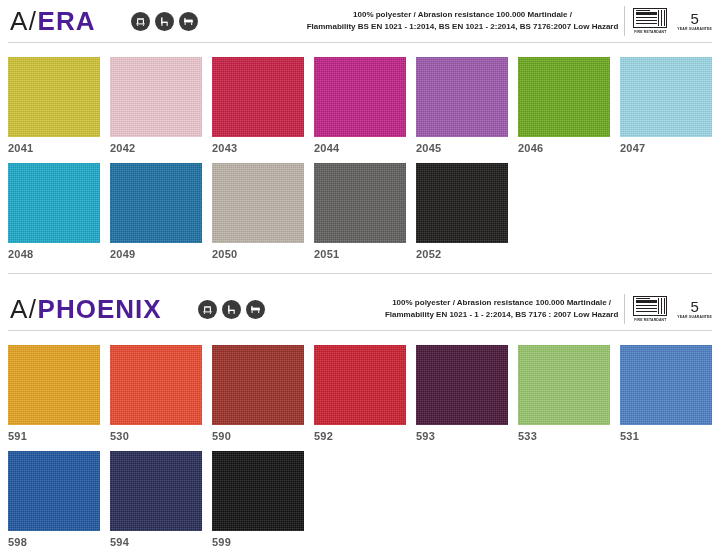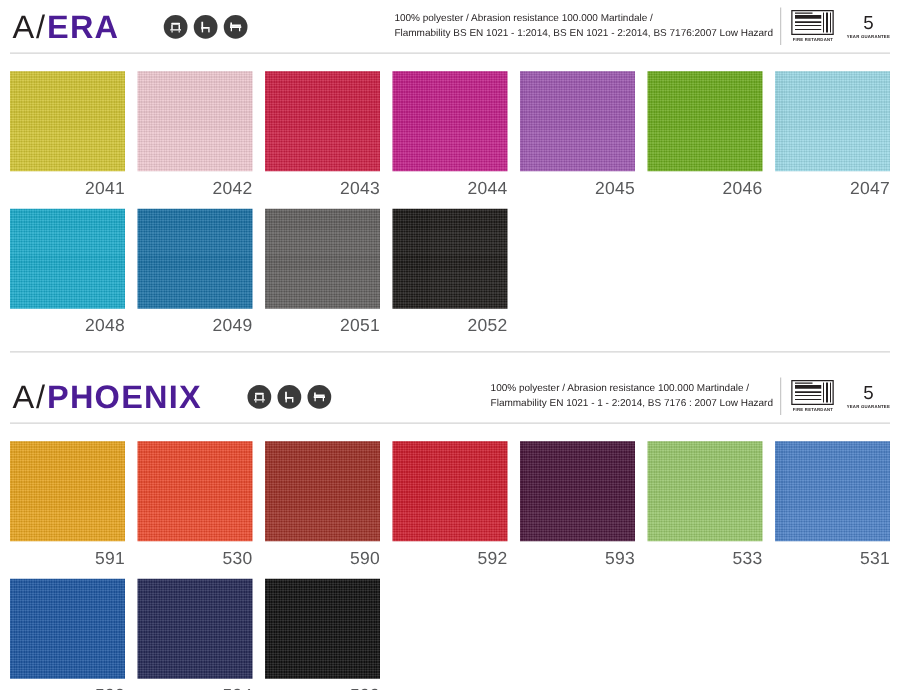--- a/index.html
+++ b/index.html
@@ -62,22 +62,23 @@
     border-radius: 50%;
     background: #3a3a3a;
     display: flex;
     align-items: center;
     justify-content: center;
   }
   .usage-icon svg { display: block; }
 
   .spec {
     margin-left: auto;
+    text-align: center;
     font-size: 8px;
-    font-weight: 400;
+    font-weight: 700;
     line-height: 1.45;
     color: #231f20;
     white-space: nowrap;
     padding-right: 6px;
   }
 
   .cert-block {
     display: flex;
     align-items: center;
     gap: 10px;
@@ -170,24 +171,24 @@
   }
   .swatch {
     width: 92px;
     height: 80px;
     position: relative;
     background-image:
       repeating-linear-gradient(0deg, rgba(255,255,255,0.085) 0 1px, rgba(0,0,0,0.05) 1px 2px),
       repeating-linear-gradient(90deg, rgba(255,255,255,0.07) 0 1px, rgba(0,0,0,0.045) 1px 2px);
   }
   .swatch-code {
-    font-size: 14px;
-    font-weight: 400;
+    font-size: 11px;
+    font-weight: 700;
     color: #58595b;
-    text-align: right;
+    text-align: left;
     width: 92px;
     padding-top: 5px;
     letter-spacing: 0.2px;
   }
 
   .sec-gap { height: 14px; }
   .row-gap { height: 9px; }
   .sec-divider {
     height: 1px;
     background: #d4d4d4;
@@ -305,20 +306,24 @@
     <div class="swatch-row">
       <div class="swatch-cell">
         <div class="swatch" style="background-color: rgb(26, 168, 200);"></div>
         <div class="swatch-code">2048</div>
       </div>
       <div class="swatch-cell">
         <div class="swatch" style="background-color: rgb(26, 111, 163);"></div>
         <div class="swatch-code">2049</div>
       </div>
       <div class="swatch-cell">
+        <div class="swatch" style="background-color: rgb(188, 179, 168);"></div>
+        <div class="swatch-code">2050</div>
+      </div>
+      <div class="swatch-cell">
         <div class="swatch" style="background-color: rgb(96, 94, 93);"></div>
         <div class="swatch-code">2051</div>
       </div>
       <div class="swatch-cell">
         <div class="swatch" style="background-color: rgb(28, 26, 24);"></div>
         <div class="swatch-code">2052</div>
       </div>
     </div>
 
   </div>

